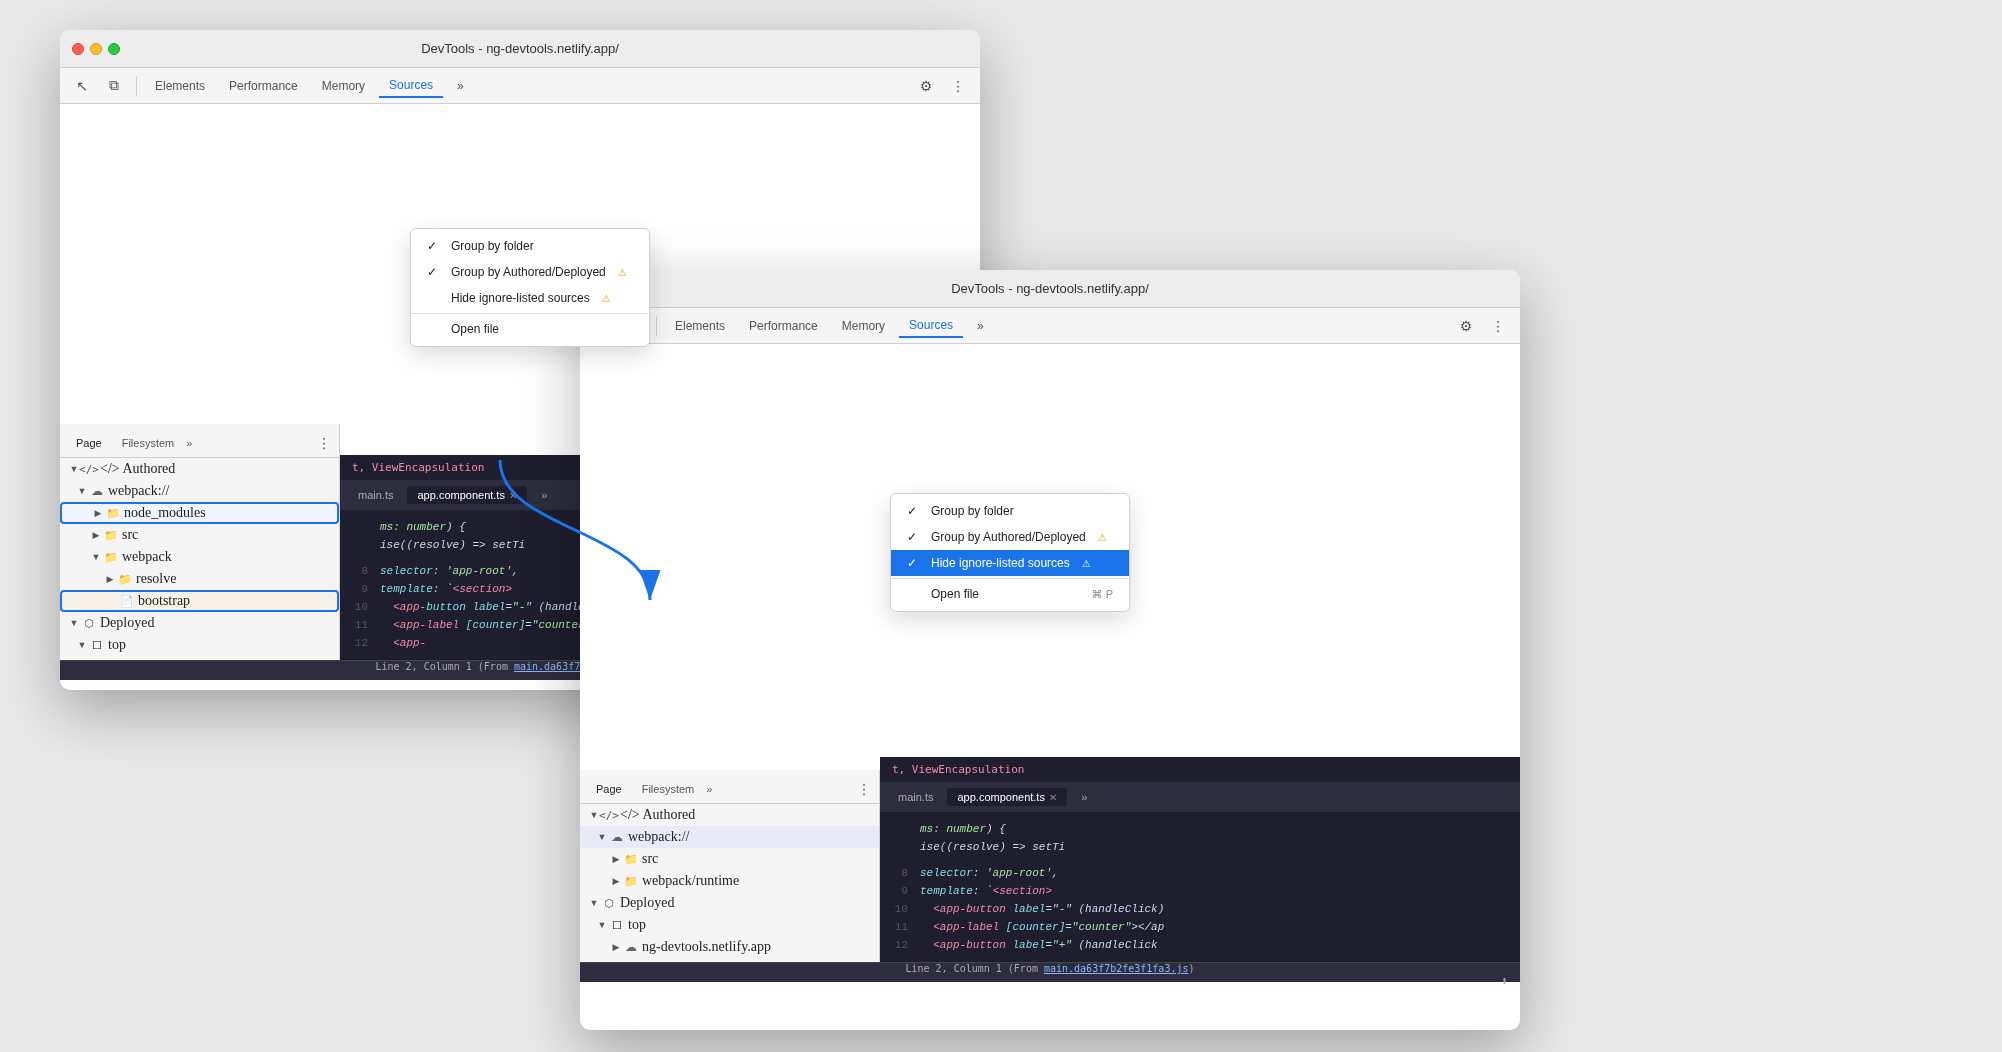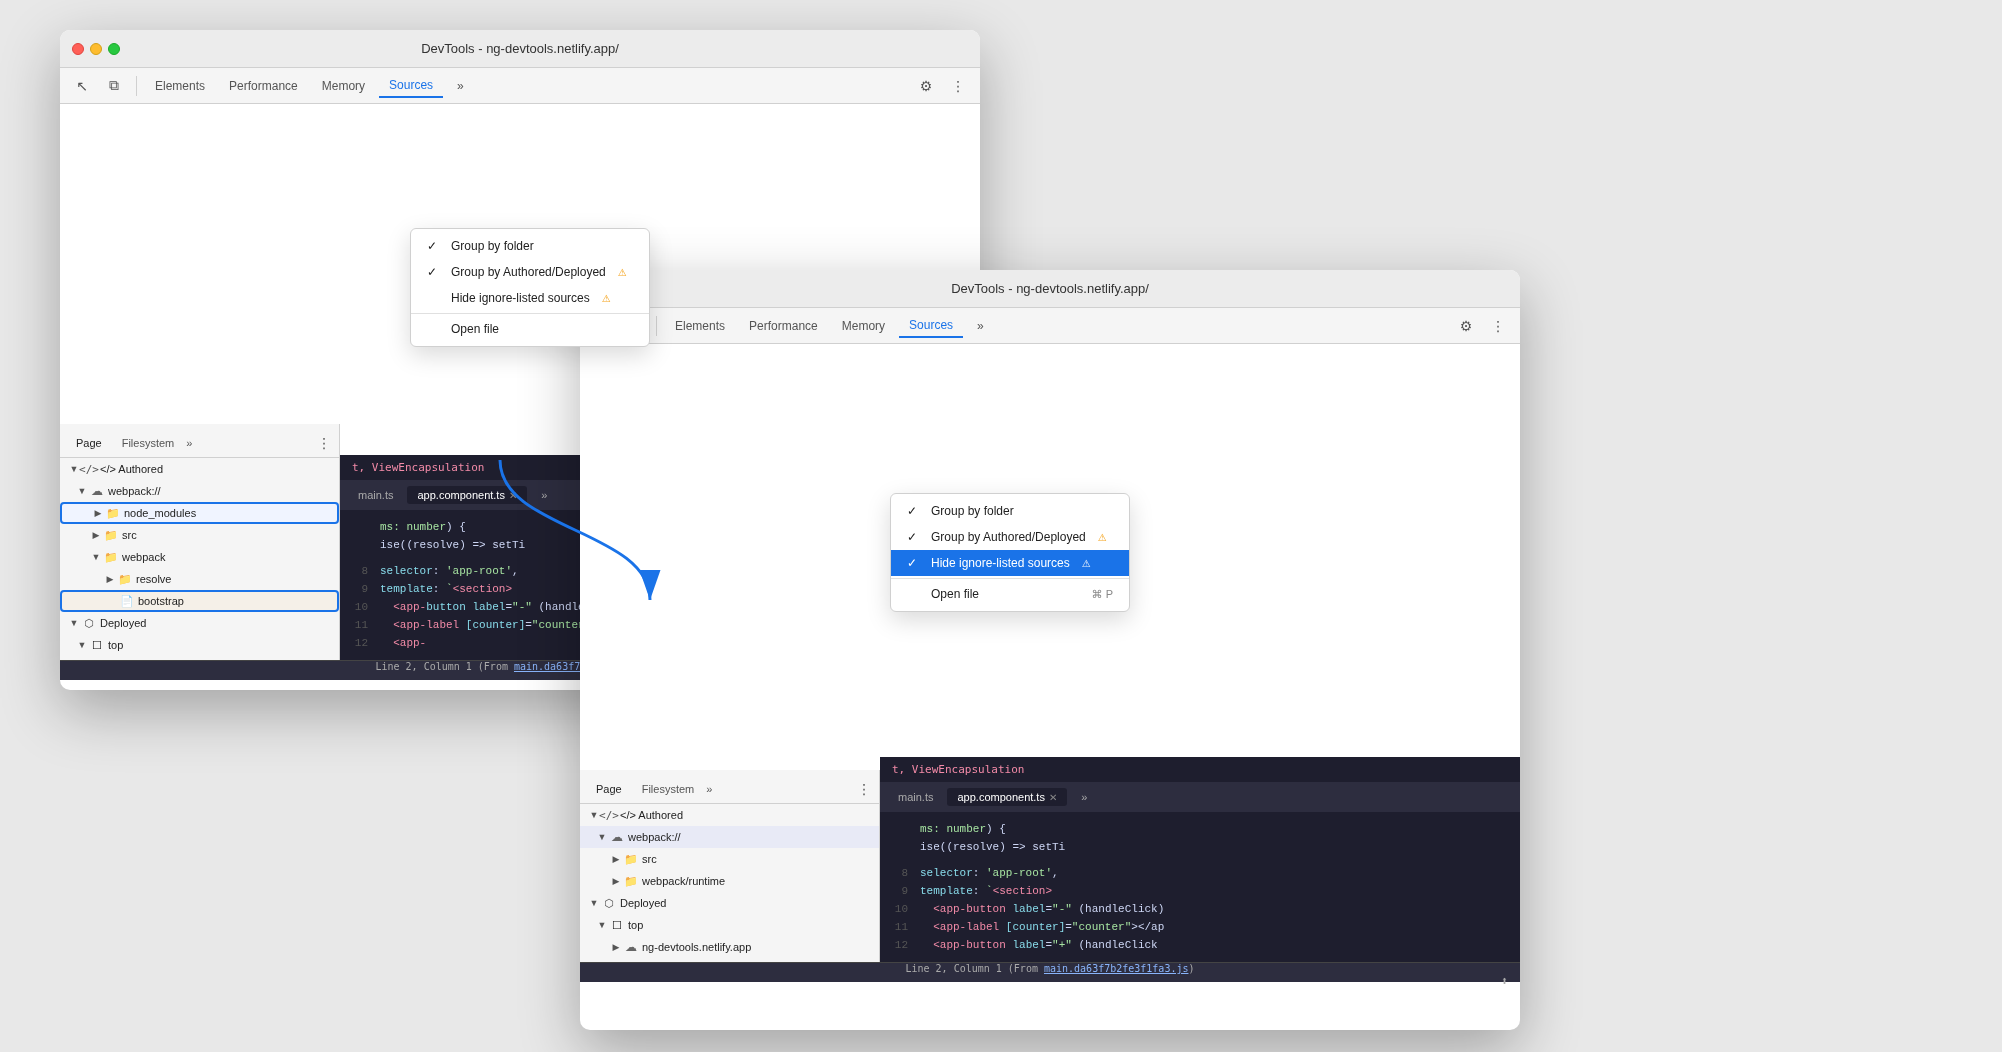--- a/index.html
+++ b/index.html
@@ -183,22 +183,23 @@
       height: 14px;
       margin-right: 4px;
       flex-shrink: 0;
       display: inline-flex;
       align-items: center;
       justify-content: center;
       font-size: 11px;
     }
 
     .tree-label {
-      font-size: 11px;
+      font-size: 14px;
       color: #222;
+      font-family: Liberation Serif, serif;
     }
 
     .tree-indent-1 { padding-left: 16px; }
     .tree-indent-2 { padding-left: 30px; }
     .tree-indent-3 { padding-left: 44px; }
 
     
     .tree-item-highlighted {
       border: 2px solid #1a73e8;
       border-radius: 4px;
@@ -259,21 +260,21 @@
 
     .line-num {
       width: 40px;
       text-align: right;
       padding-right: 12px;
       color: #555;
       user-select: none;
       flex-shrink: 0;
     }
 
-    .line-code { color: #cdd6f4; white-space: pre; }
+    .line-code { color: #cdd6f4; white-space: pre; font-style: italic; }
     .str { color: #a6e3a1; }
     .tag { color: #f38ba8; }
     .attr { color: #89dceb; }
 
     
     .status-bar {
       height: 20px;
       background: #2d2d3f;
       display: flex;
       align-items: center;

